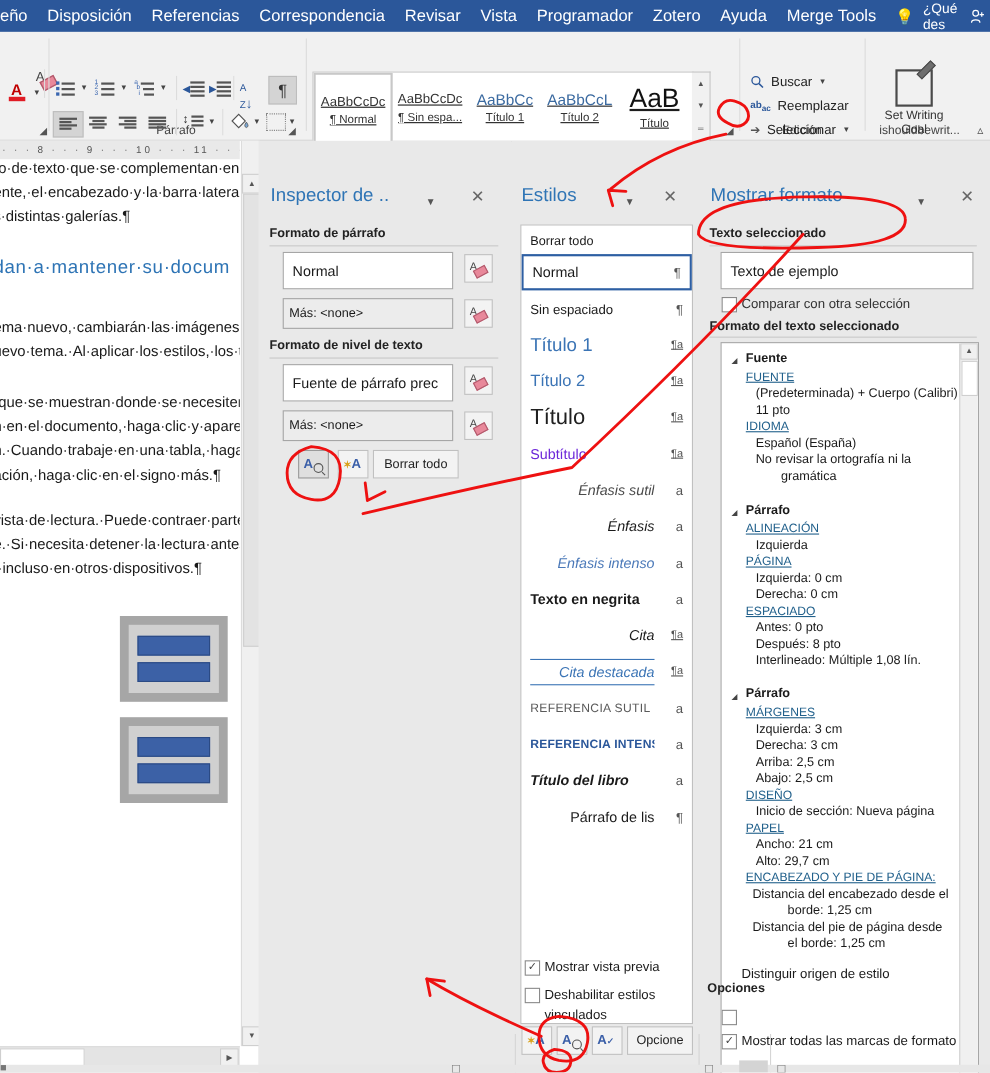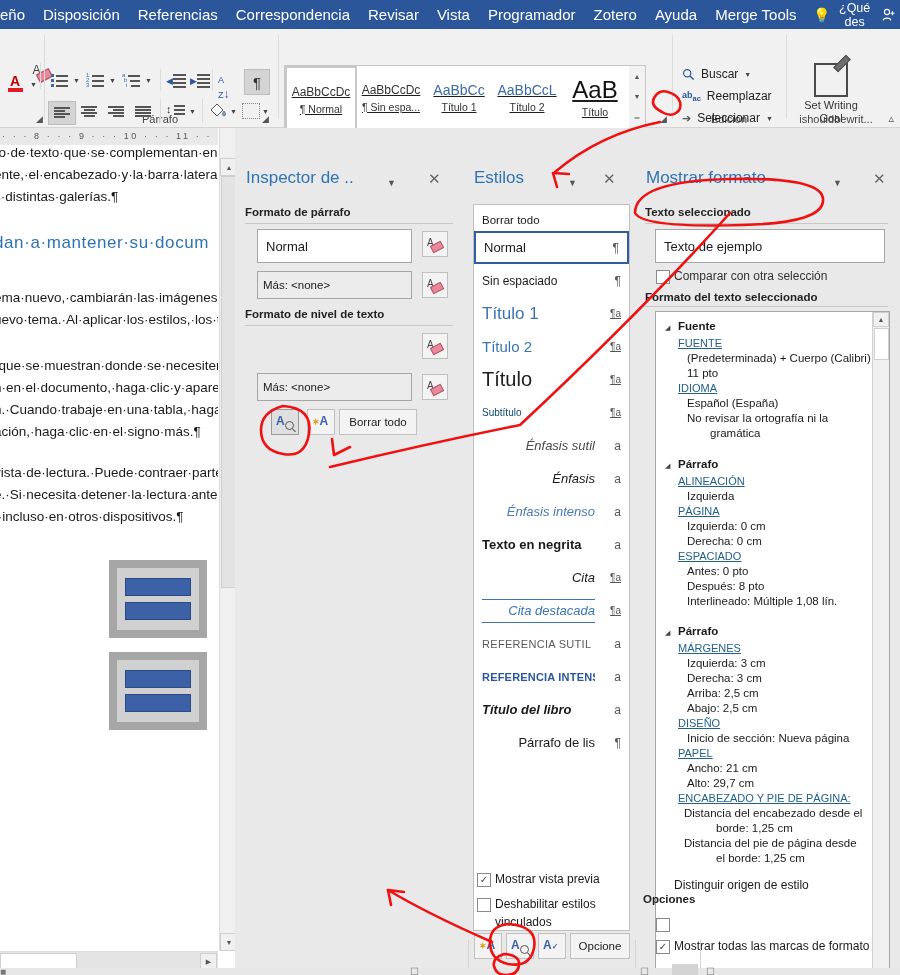--- a/index.html
+++ b/index.html
@@ -13,21 +13,21 @@
 
   
   .tabbar{
     position:absolute;left:0;top:0;width:900px;height:29px;
     background:#2b579a;color:#fff;display:flex;align-items:center;
   }
   .tab{font-size:15px;color:#fff;padding:0 9px;line-height:29px;white-space:nowrap;}
   .tab.clip{padding-left:0;}
   .tabright{margin-left:auto;display:flex;align-items:center;padding-right:6px;}
   .lamp{font-size:14px;padding:0 8px;}
-  .tellme{font-size:12.5px;padding-right:12px;text-align:center;}
+  .tellme{font-size:12.5px;padding-right:12px;}
   .share{font-size:12.5px;display:flex;align-items:center;gap:5px;padding-right:4px;}
 
   
   .ribbon{
     position:absolute;left:0;top:29px;width:900px;height:98px;
     background:#f1f1f1;border-bottom:1px solid #d4d4d4;
   }
   .rgroup{position:absolute;top:0;height:98px;}
   .rgroup .glabel{
     position:absolute;bottom:2px;left:0;width:100%;text-align:center;
@@ -441,20 +441,21 @@
     <div class="ibtn" style="left:187px;top:144px;">
       <div class="erasericon">
           <div class="ea">A</div>
           <div class="eb"></div>
         </div>
     </div>
 
     <div class="slabel" style="left:10px;top:180px;">Formato de nivel de texto</div>
     <div class="sline" style="left:10px;top:197px;width:208px;"></div>
 
+    <div class="ifield" style="left:22px;top:203px;width:155px;height:34px;">Fuente de párrafo prec</div>
     <div class="ibtn" style="left:187px;top:205px;">
       <div class="erasericon">
           <div class="ea">A</div>
           <div class="eb"></div>
         </div>
     </div>
 
     <div class="ifield gray" style="left:22px;top:245px;width:155px;height:28px;">Más: &lt;none&gt;</div>
     <div class="ibtn" style="left:187px;top:246px;">
       <div class="erasericon">
@@ -495,21 +496,21 @@
       </div>
       <div class="srow">
         <div class="sname" style="color:#3b74b5;font-size:15px;">Título 2</div>
         <div class="smark" style="text-decoration:underline;font-size:10px;">¶a</div>
       </div>
       <div class="srow">
         <div class="sname" style="font-size:20px;color:#202020;">Título</div>
         <div class="smark" style="text-decoration:underline;font-size:10px;">¶a</div>
       </div>
       <div class="srow">
-        <div class="sname" style="font-size:10px;color:#0c4a6e;">Subtítulo</div>
+        <div class="sname" style="font-size:13px;color:#6d28d9;">Subtítulo</div>
         <div class="smark" style="text-decoration:underline;font-size:10px;">¶a</div>
       </div>
       <div class="srow">
         <div class="sname" style="font-style:italic;color:#4a4a4a;text-align:right;">Énfasis sutil</div>
         <div class="smark">a</div>
       </div>
       <div class="srow">
         <div class="sname" style="font-style:italic;text-align:right;">Énfasis</div>
         <div class="smark">a</div>
       </div>

